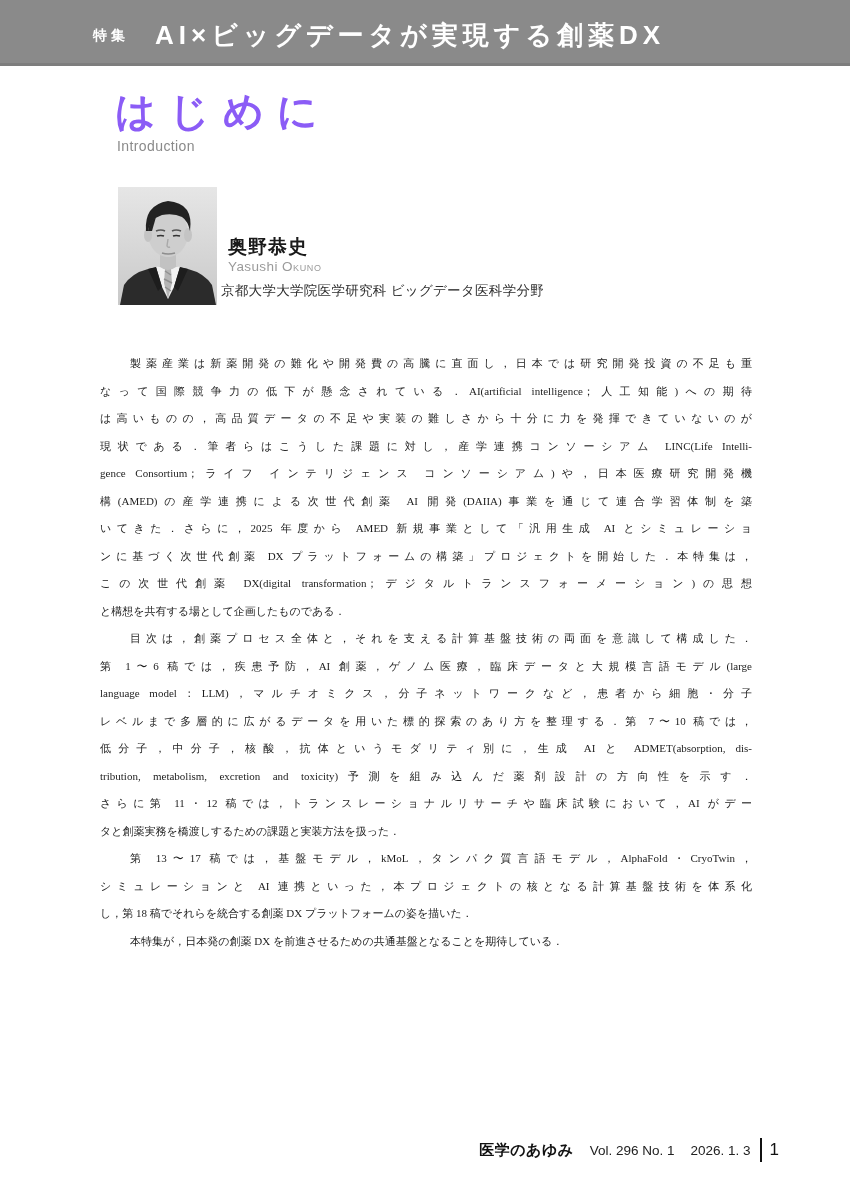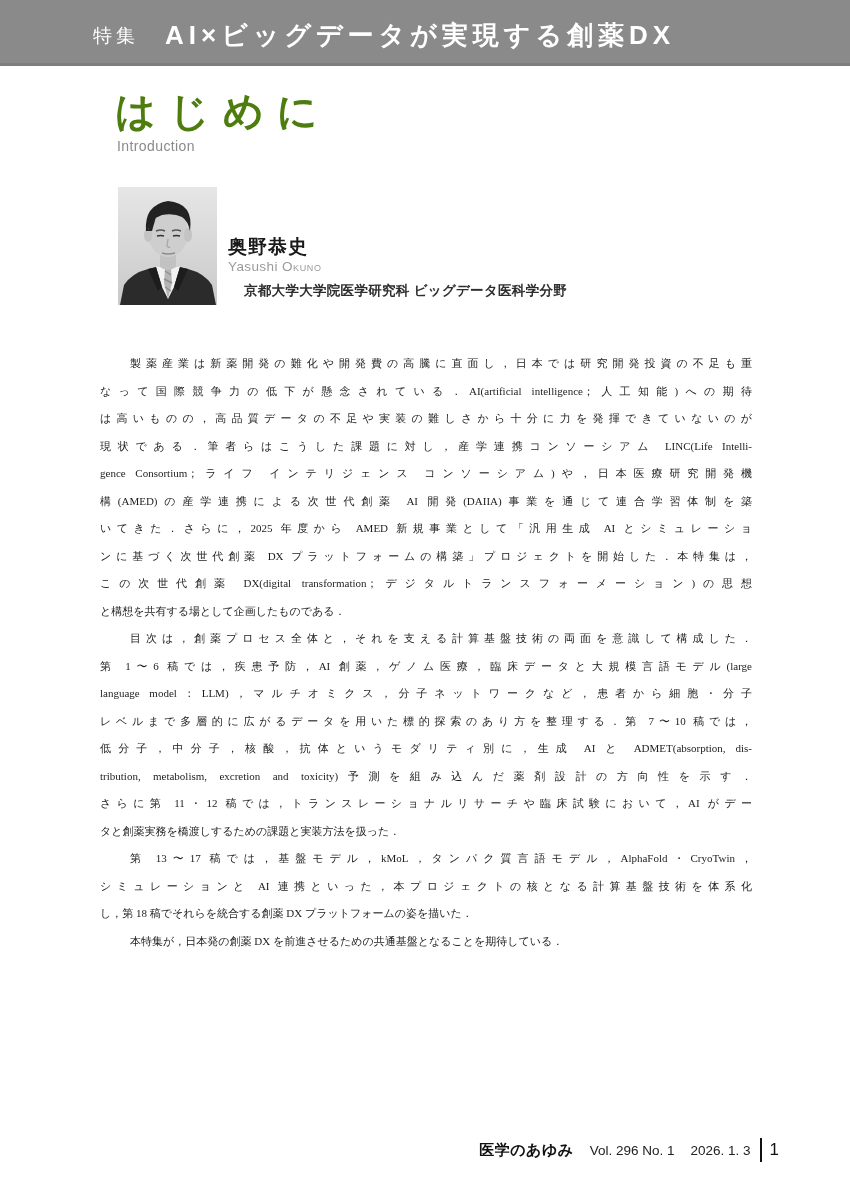--- a/index.html
+++ b/index.html
@@ -8,48 +8,48 @@
     background:#ffffff;overflow:hidden;
     font-family:"Liberation Sans","DejaVu Sans",sans-serif;color:#1c1c1c;
   }
   
   .band{
     position:absolute;left:0;top:0;width:850px;height:66px;
     background:#8a8a8a;border-bottom:3px solid #7d7d7d;
     display:flex;align-items:center;box-sizing:border-box;
     padding-left:93px;padding-top:8px;
   }
-  .band .feature-label{color:#ffffff;font-size:19px;letter-spacing:4px;font-weight:400;}
+  .band .feature-label{color:#ffffff;font-size:14px;letter-spacing:4px;font-weight:700;}
   .band .feature-title{color:#ffffff;font-size:26px;font-weight:bold;letter-spacing:5px;margin-left:26px;}
   
   .title-ja{
     position:absolute;left:115px;top:84px;
-    font-size:40px;font-weight:800;letter-spacing:13px;color:#4d7c0f;
+    font-size:40px;font-weight:800;letter-spacing:13px;color:#8b5cf6;
   }
   .title-en{
     position:absolute;left:117px;top:138px;
     font-size:14px;color:#8a8a8a;letter-spacing:0.4px;
   }
   
   .portrait{
     position:absolute;left:118px;top:187px;width:99px;height:118px;
     display:block;
   }
   .author-name{
     position:absolute;left:228px;top:234px;
     font-size:19px;font-weight:bold;color:#1a1a1a;letter-spacing:1px;
   }
   .author-romaji{
     position:absolute;left:228px;top:259px;
     font-size:13.5px;color:#9b9b9b;letter-spacing:0.4px;
   }
   .author-romaji .family{font-variant:small-caps;letter-spacing:0.6px;}
   .author-affil{
-    position:absolute;left:244px;top:282px;
-    font-size:13.5px;font-weight:700;color:#2e2e2e;letter-spacing:0.3px;
+    position:absolute;left:221px;top:282px;
+    font-size:13.5px;font-weight:400;color:#2e2e2e;letter-spacing:0.3px;
   }
   
   .body-text{
     position:absolute;left:100px;top:350px;width:652px;
     font-family:"Liberation Serif","DejaVu Serif",serif;
     font-size:11px;line-height:27.5px;color:#1d1d1d;
   }
   .line{text-align:justify;text-align-last:justify;white-space:nowrap;}
   .line.last{text-align-last:left;}
   .line.first{text-indent:30px;}

